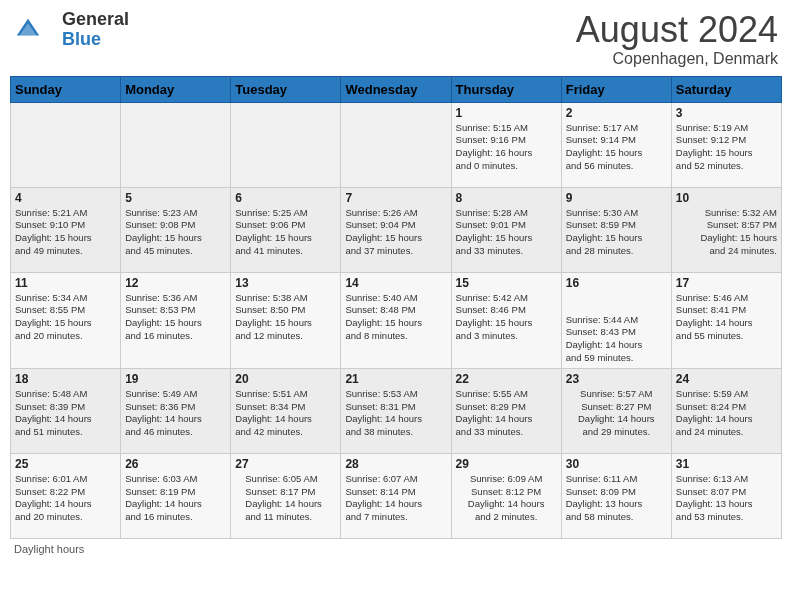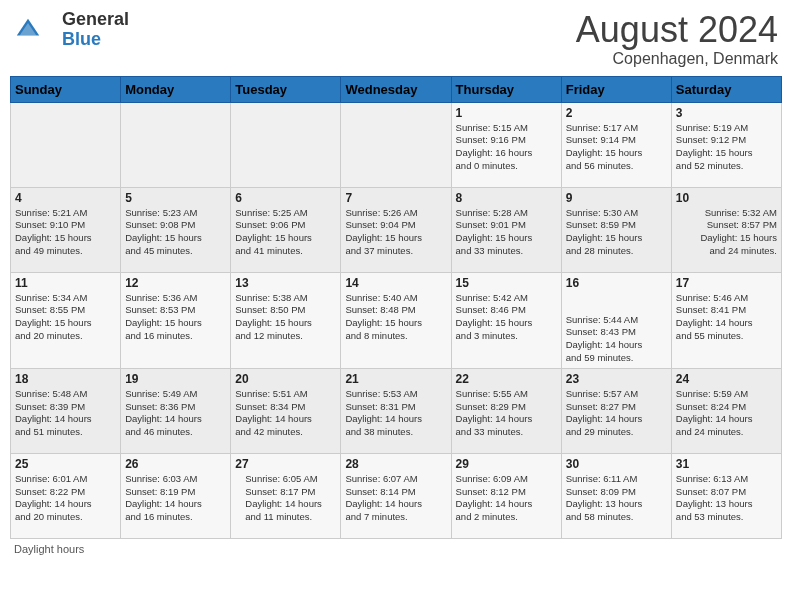--- a/index.html
+++ b/index.html
@@ -284,21 +284,21 @@
         </td>
         <td>
           <span class="day-number">22</span>
           <div class="day-info" style="white-space: pre-line;">Sunrise: 5:55 AM
 Sunset: 8:29 PM
 Daylight: 14 hours
 and 33 minutes.</div>
         </td>
         <td>
           <span class="day-number">23</span>
-          <div class="day-info" style="white-space: pre-line;">Sunrise: 5:57 AM
+          <div class="day-info" style="white-space: pre-line; text-align: center;">Sunrise: 5:57 AM
 Sunset: 8:27 PM
 Daylight: 14 hours
 and 29 minutes.</div>
         </td>
         <td>
           <span class="day-number">24</span>
           <div class="day-info" style="white-space: pre-line;">Sunrise: 5:59 AM
 Sunset: 8:24 PM
 Daylight: 14 hours
 and 24 minutes.</div>
@@ -328,21 +328,21 @@
         </td>
         <td>
           <span class="day-number">28</span>
           <div class="day-info" style="white-space: pre-line;">Sunrise: 6:07 AM
 Sunset: 8:14 PM
 Daylight: 14 hours
 and 7 minutes.</div>
         </td>
         <td>
           <span class="day-number">29</span>
-          <div class="day-info" style="white-space: pre-line;">Sunrise: 6:09 AM
+          <div class="day-info" style="white-space: pre-line; text-align: center;">Sunrise: 6:09 AM
 Sunset: 8:12 PM
 Daylight: 14 hours
 and 2 minutes.</div>
         </td>
         <td>
           <span class="day-number">30</span>
           <div class="day-info" style="white-space: pre-line;">Sunrise: 6:11 AM
 Sunset: 8:09 PM
 Daylight: 13 hours
 and 58 minutes.</div>

